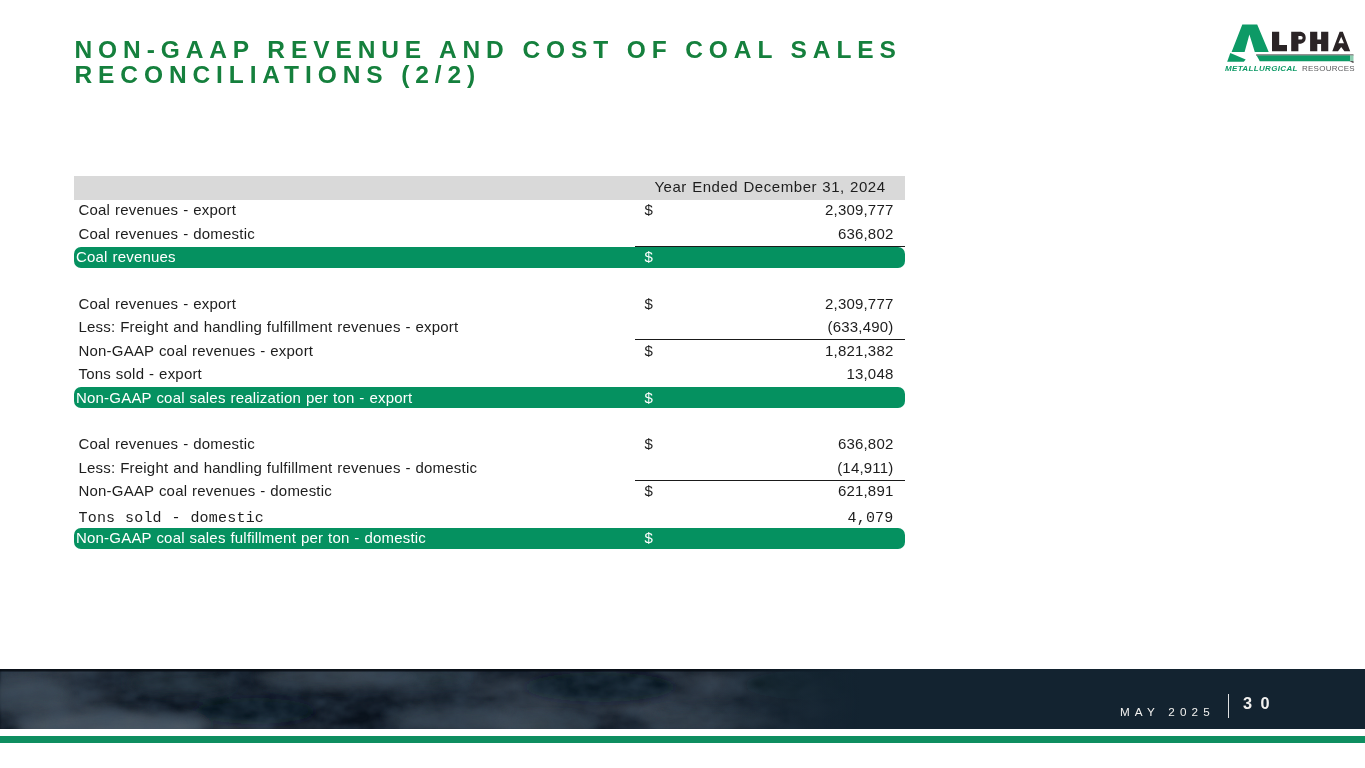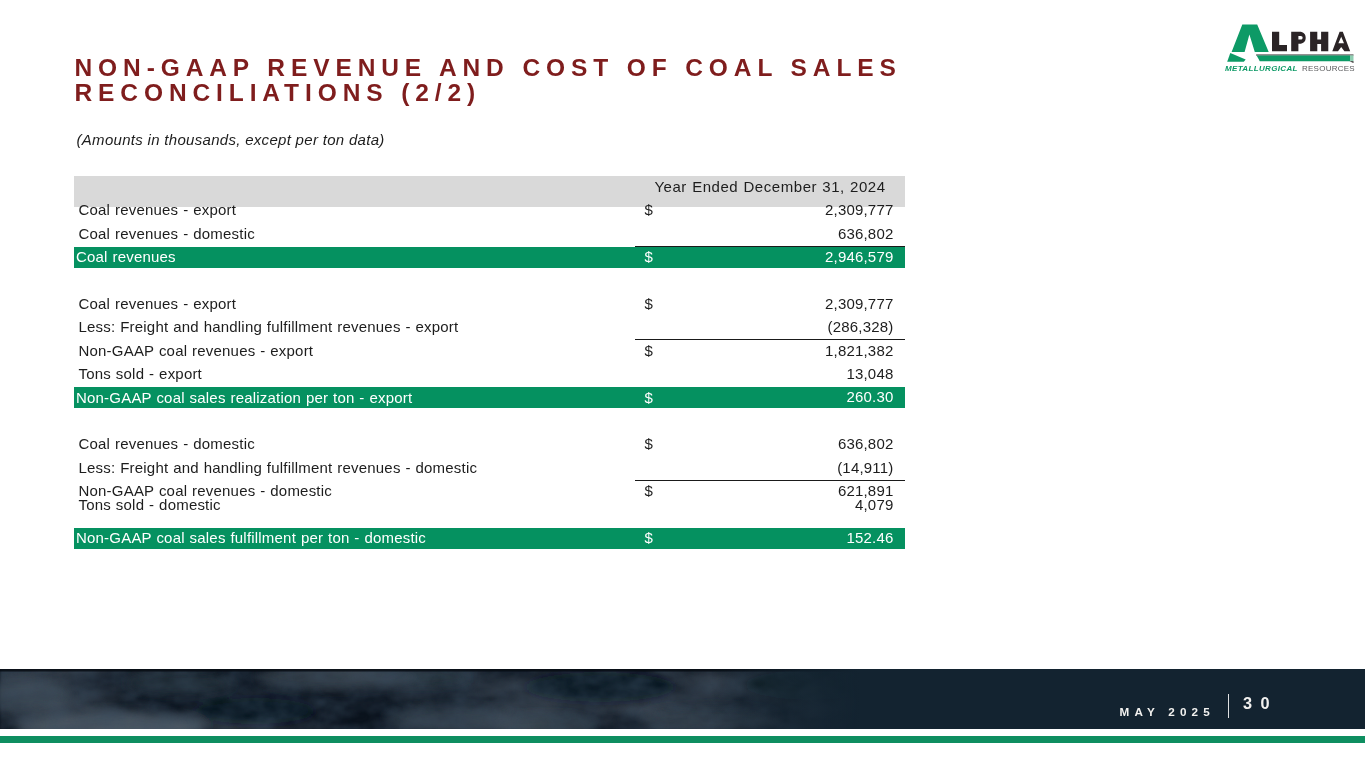--- a/index.html
+++ b/index.html
@@ -1,62 +1,61 @@
 <!DOCTYPE html>
 <html><head>
 <meta charset="utf-8">
 <style>
   * { margin:0; padding:0; box-sizing:border-box; }
   html,body { width:1365px; height:768px; background:#ffffff; overflow:hidden;
     font-family:"Liberation Sans", sans-serif; }
   #page { position:relative; width:1365px; height:768px; background:#fff; }
   .abs { position:absolute; }
 
-  h1 { position:absolute; left:74.5px; top:55px; font-size:24.5px; line-height:25px;
-    font-weight:bold; color:#7f1d1d; letter-spacing:5.9px; }
+  h1 { position:absolute; left:74.5px; top:37px; font-size:24.5px; line-height:25px;
+    font-weight:bold; color:#15803d; letter-spacing:5.9px; }
 
   .subtitle { position:absolute; left:76.5px; top:131px; font-size:15px; font-style:italic;
     color:#1d1d1d; letter-spacing:0.3px; }
 
   
   #tbl { position:absolute; left:73.5px; top:175.5px; width:831.5px; font-size:15px; color:#1d1d1d; letter-spacing:0.2px; word-spacing:0.5px; }
-  .row { position:absolute; left:0; width:831.5px; height:31px; }
+  .row { position:absolute; left:0; width:831.5px; height:24px; }
   .lbl { position:absolute; left:5px; top:2.6px; white-space:nowrap; }
   .dol { position:absolute; left:571px; top:2.6px; }
   .val { position:absolute; right:11.5px; top:2.6px; }
   .hdr { background:#d9d9d9; }
   .hdr .ctr { position:absolute; left:561.5px; width:270px; text-align:center; top:2.6px; letter-spacing:0.55px; }
-  .grn { background:#059160; color:#ffffff; top:1px; height:21.4px; }
+  .grn { background:#059160; color:#ffffff; top:1px; height:21.4px;border-radius:7px; }
   .grn .lbl { top:1.6px; left:2.5px; }
   .grn .dol { top:1.6px; }
-  .grn .val { top:1px; }
+  .grn .val { top:19px; }
   .uline { position:absolute; left:561.5px; width:270px; height:0;
     border-top:1.7px solid #1a1a1a; }
 
   
   #coal { position:absolute; left:0; top:668.5px; width:1365px; height:60.3px; overflow:hidden; background:#101a26; }
   #navyfade { position:absolute; left:0; top:0; width:1365px; height:60.3px;
     background:linear-gradient(90deg, rgba(19,35,48,0) 52%, rgba(19,35,48,0.75) 59%, rgba(19,35,48,1) 63%); }
   .ftr1 { position:absolute; right:152.5px; top:684px; font-size:14.6px; font-weight:bold;
     color:#f2f1ef; letter-spacing:4.5px; }
-  .ftr2 { position:absolute; right:150px; top:705px; font-size:11.7px; font-weight:bold;
+  .ftr2 { position:absolute; right:150px; top:705px; font-size:11.7px; font-weight:normal;
     color:#f2f1ef; letter-spacing:5.2px; }
   .sep { position:absolute; left:1227.5px; top:694px; width:1.4px; height:23.5px; background:#dfe1e2; }
   .pgno { position:absolute; left:1243px; top:694px; font-size:16.3px; font-weight:bold;
     color:#f2f1ef; letter-spacing:8.5px; }
 
   #greenbar { position:absolute; left:0; top:736px; width:1365px; height:6.8px; background:#0e8e60; }
 </style>
 </head>
 <body>
 <div id="page">
 
   <h1>NON-GAAP REVENUE AND COST OF COAL SALES<br>RECONCILIATIONS (2/2)</h1>
 
-  <div class="subtitle">(Amounts in thousands, except per ton data)</div>
 
   <div id="tbl">
     <div class="row hdr" style="top:0px;">
         <span class="ctr">Year Ended December 31, 2024</span>
       </div>
     <div class="row" style="top:23.4px;">
         <span class="lbl">Coal revenues - export</span>
         <span class="dol">$</span>
         <span class="val">2,309,777</span>
       </div>
@@ -70,21 +69,21 @@
         <span class="dol">$</span>
         <span class="val">2,946,579</span>
       </div>
     <div class="row" style="top:117px;">
         <span class="lbl">Coal revenues - export</span>
         <span class="dol">$</span>
         <span class="val">2,309,777</span>
       </div>
     <div class="row" style="top:140.4px;text-align:right;">
         <span class="lbl">Less: Freight and handling fulfillment revenues - export</span>
-        <span class="val">(286,328)</span>
+        <span class="val">(633,490)</span>
       </div>
     <div class="uline" style="top:163.8px;"></div>
     <div class="row" style="top:163.8px;">
         <span class="lbl">Non-GAAP coal revenues - export</span>
         <span class="dol">$</span>
         <span class="val">1,821,382</span>
       </div>
     <div class="row" style="top:187.2px;text-decoration:underline;">
         <span class="lbl">Tons sold - export</span>
         <span class="val">13,048</span>
@@ -102,21 +101,21 @@
     <div class="row" style="top:280.8px;">
         <span class="lbl">Less: Freight and handling fulfillment revenues - domestic</span>
         <span class="val">(14,911)</span>
       </div>
     <div class="uline" style="top:304.2px;"></div>
     <div class="row" style="top:304.2px;">
         <span class="lbl">Non-GAAP coal revenues - domestic</span>
         <span class="dol">$</span>
         <span class="val">621,891</span>
       </div>
-    <div class="row" style="top:318px;">
+    <div class="row" style="top:332px;font-family:Liberation Mono, monospace;">
         <span class="lbl">Tons sold - domestic</span>
         <span class="val">4,079</span>
       </div>
     <div class="row grn" style="top:352px;">
         <span class="lbl">Non-GAAP coal sales fulfillment per ton - domestic</span>
         <span class="dol">$</span>
         <span class="val">152.46</span>
       </div>
   </div>
 

